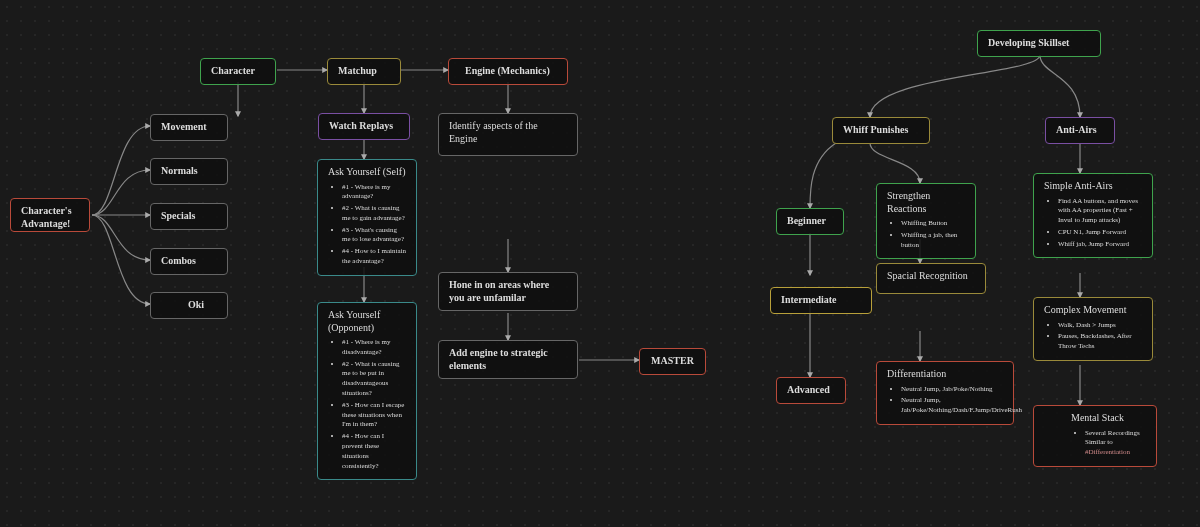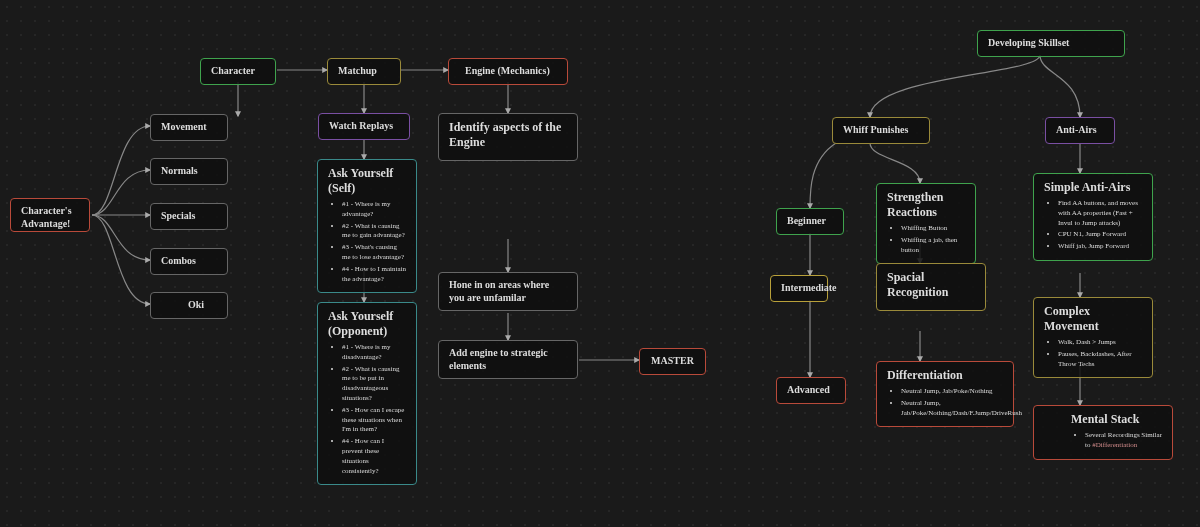--- a/index.html
+++ b/index.html
@@ -29,22 +29,22 @@
     padding: 6px 10px;
     box-sizing: border-box;
     font-size: 10px;
     font-weight: bold;
     line-height: 1.25;
   }
   .node.detail {
     font-weight: bold;
   }
   .node .title {
-    font-weight: bold;
-    font-size: 12px;
+    font-weight: normal;
+    font-size: 10px;
     margin-bottom: 4px;
   }
   .node ul {
     margin: 4px 0 0 0;
     padding-left: 14px;
     font-weight: normal;
     font-size: 7px;
     line-height: 1.4;
   }
   .node ul li {
@@ -154,25 +154,25 @@
 <div class="node red" style="left:448px; top:58px; width:120px;padding-left:16px;">Engine (Mechanics)</div>
 
 <div class="node grey detail" style="left:438px; top:113px; width:140px;">
   <div class="title">Identify aspects of the Engine</div>
 </div>
 
 <div class="node grey" style="left:438px; top:272px; width:140px;">Hone in on areas where you are unfamilar</div>
 <div class="node grey" style="left:438px; top:340px; width:140px;">Add engine to strategic elements</div>
 <div class="node red" style="left:639px; top:348px; width:67px;text-align:center;">MASTER</div>
 
-<div class="node green" style="left:977px; top:30px;  width:148px;">Developing Skillset</div>
+<div class="node green" style="left:977px; top:30px;  width:124px;">Developing Skillset</div>
 
 <div class="node olive" style="left:832px; top:117px; width:98px;">Whiff Punishes</div>
 <div class="node green" style="left:776px; top:208px; width:68px;">Beginner</div>
-<div class="node yellow" style="left:770px; top:275px; width:58px;">Intermediate</div>
+<div class="node yellow" style="left:770px; top:287px; width:102px;">Intermediate</div>
 <div class="node red" style="left:776px; top:377px; width:70px;">Advanced</div>
 
 <div class="node green detail" style="left:876px; top:183px; width:100px;">
   <div class="title">Strengthen Reactions</div>
   <ul>
     <li>Whiffing Button</li>
     <li>Whiffing a jab, then button</li>
   </ul>
 </div>
 
@@ -200,21 +200,21 @@
 </div>
 
 <div class="node olive detail" style="left:1033px; top:297px; width:120px;">
   <div class="title">Complex Movement</div>
   <ul>
     <li>Walk, Dash &gt; Jumps</li>
     <li>Pauses, Backdashes, After Throw Techs</li>
   </ul>
 </div>
 
-<div class="node red detail" style="left:1033px; top:405px; width:140px;padding-left:37px;">
+<div class="node red detail" style="left:1033px; top:405px; width:124px;padding-left:37px;">
   <div class="title">Mental Stack</div>
   <ul>
     <li>
       <span>Several Recordings Similar to </span>
       <a class="link">#Differentiation</a>
     </li>
   </ul>
 </div>
 
 </body></html>

